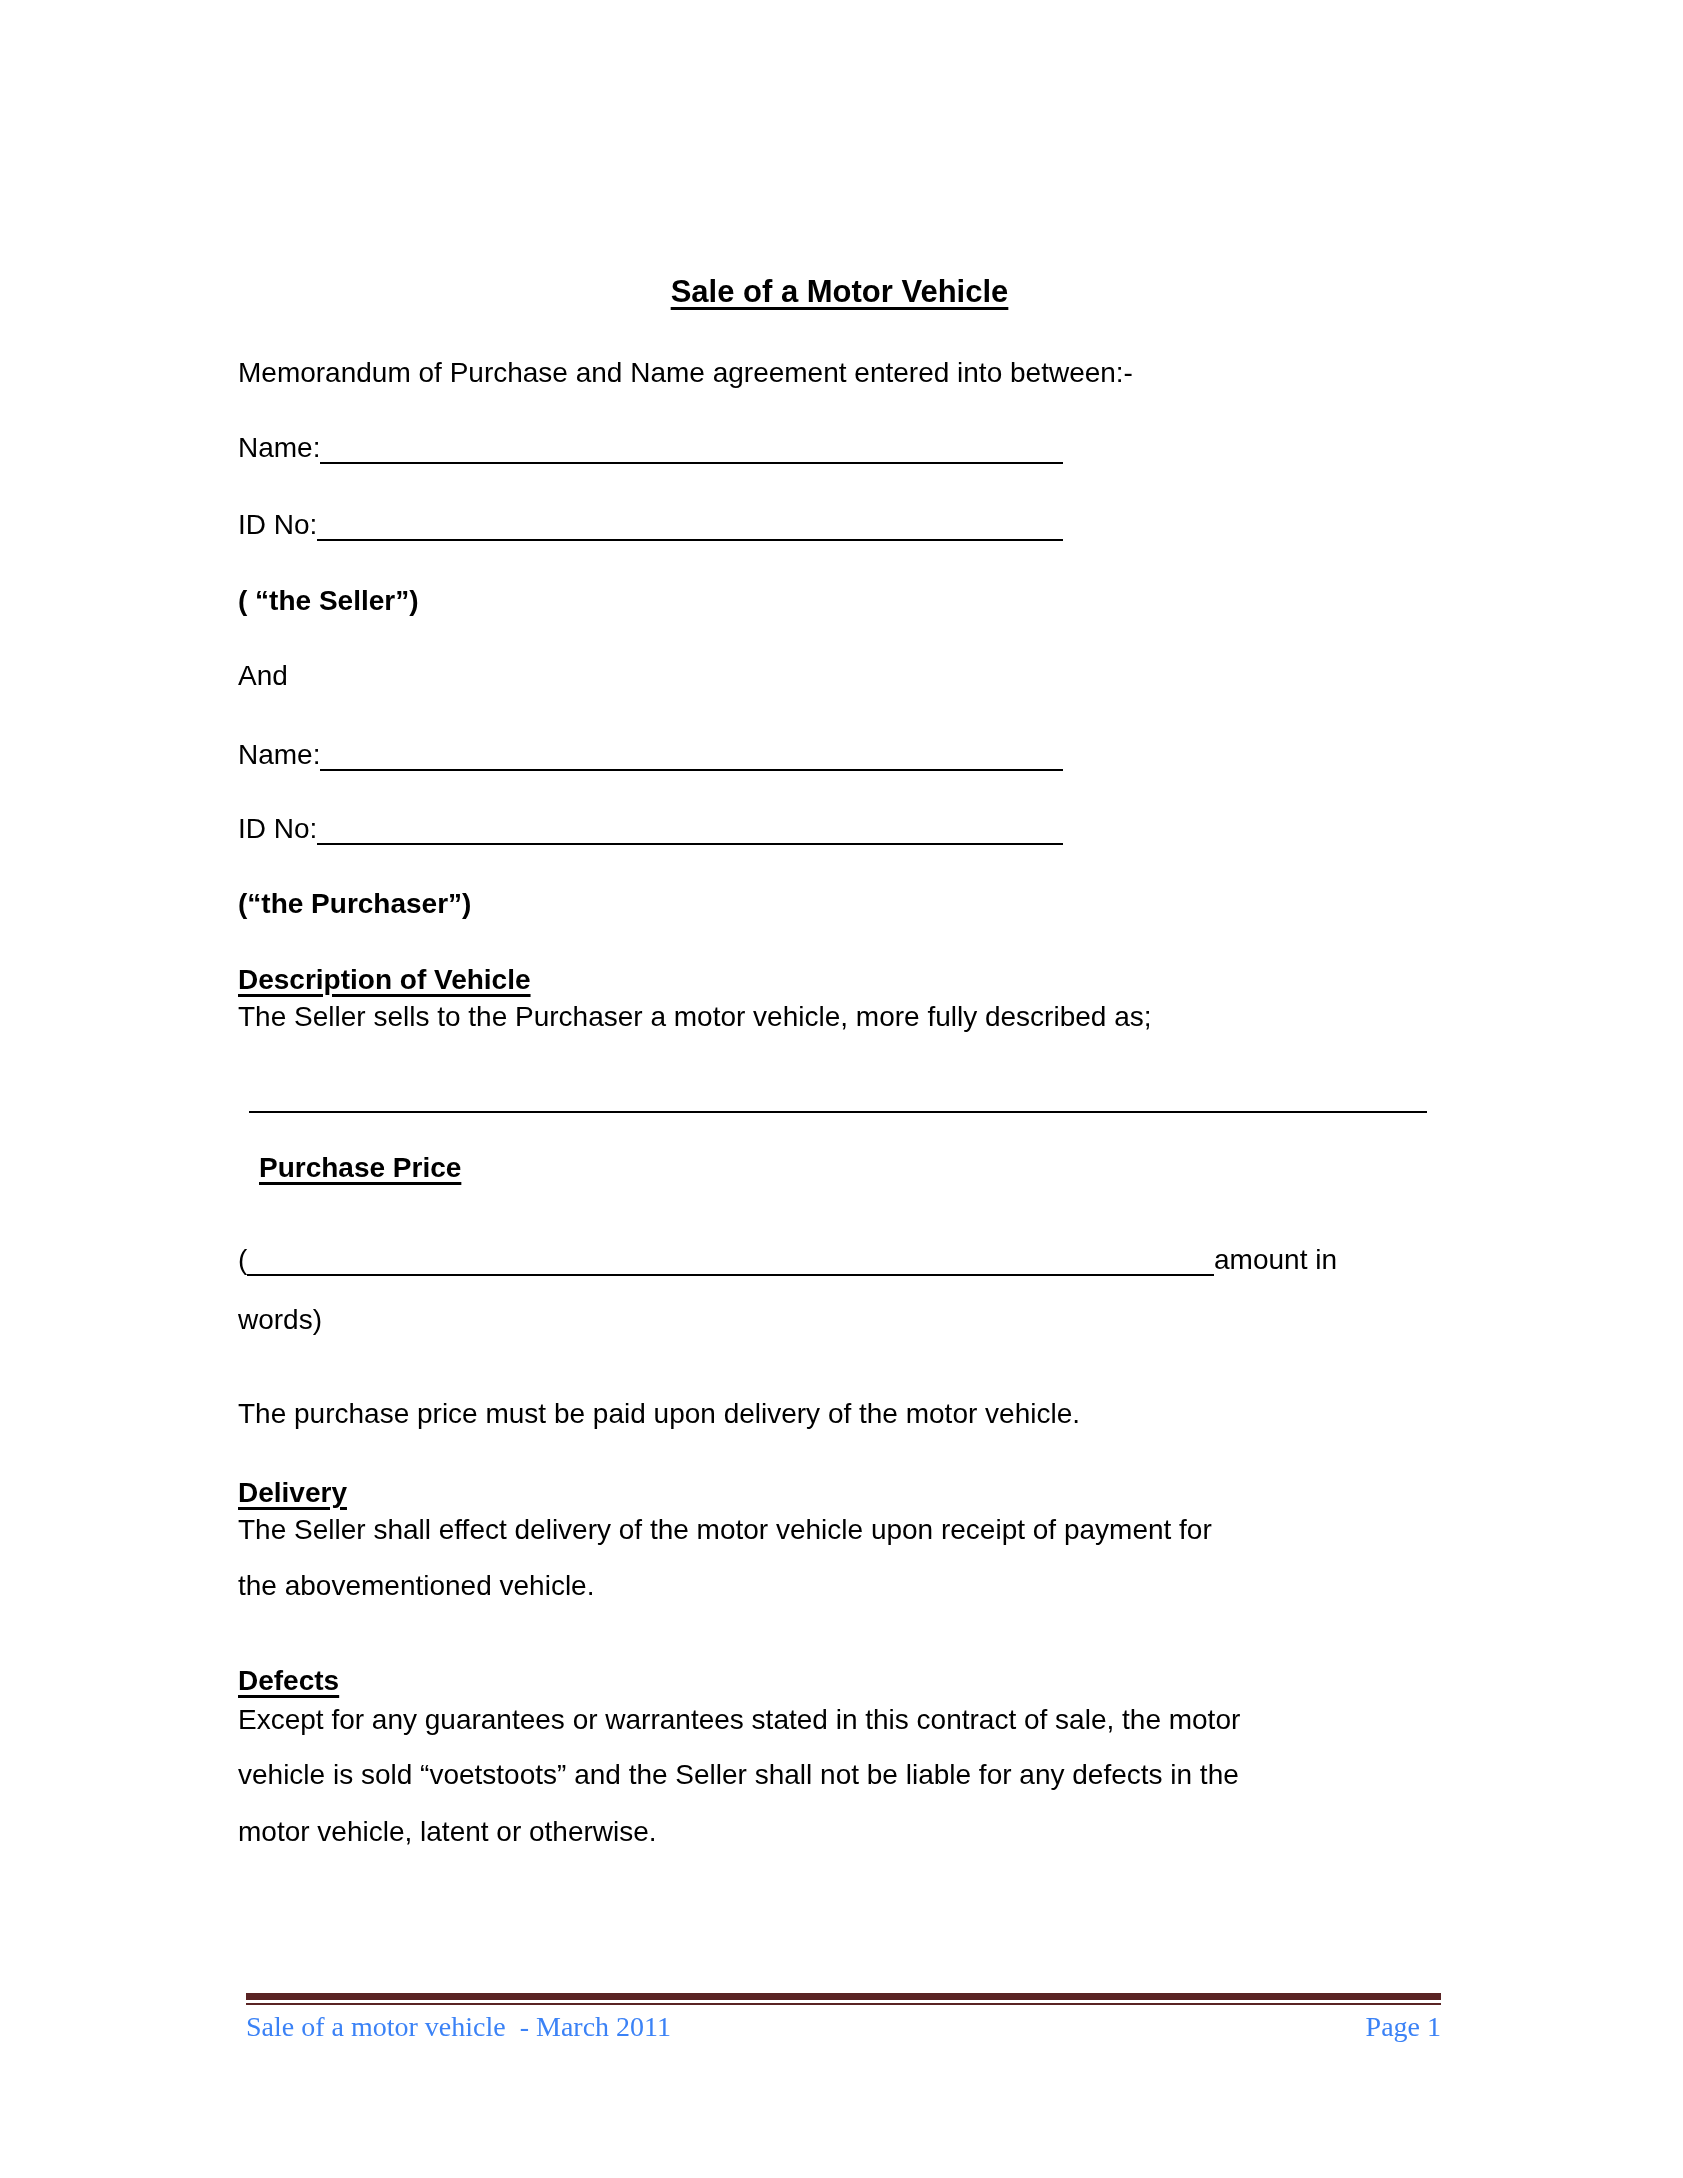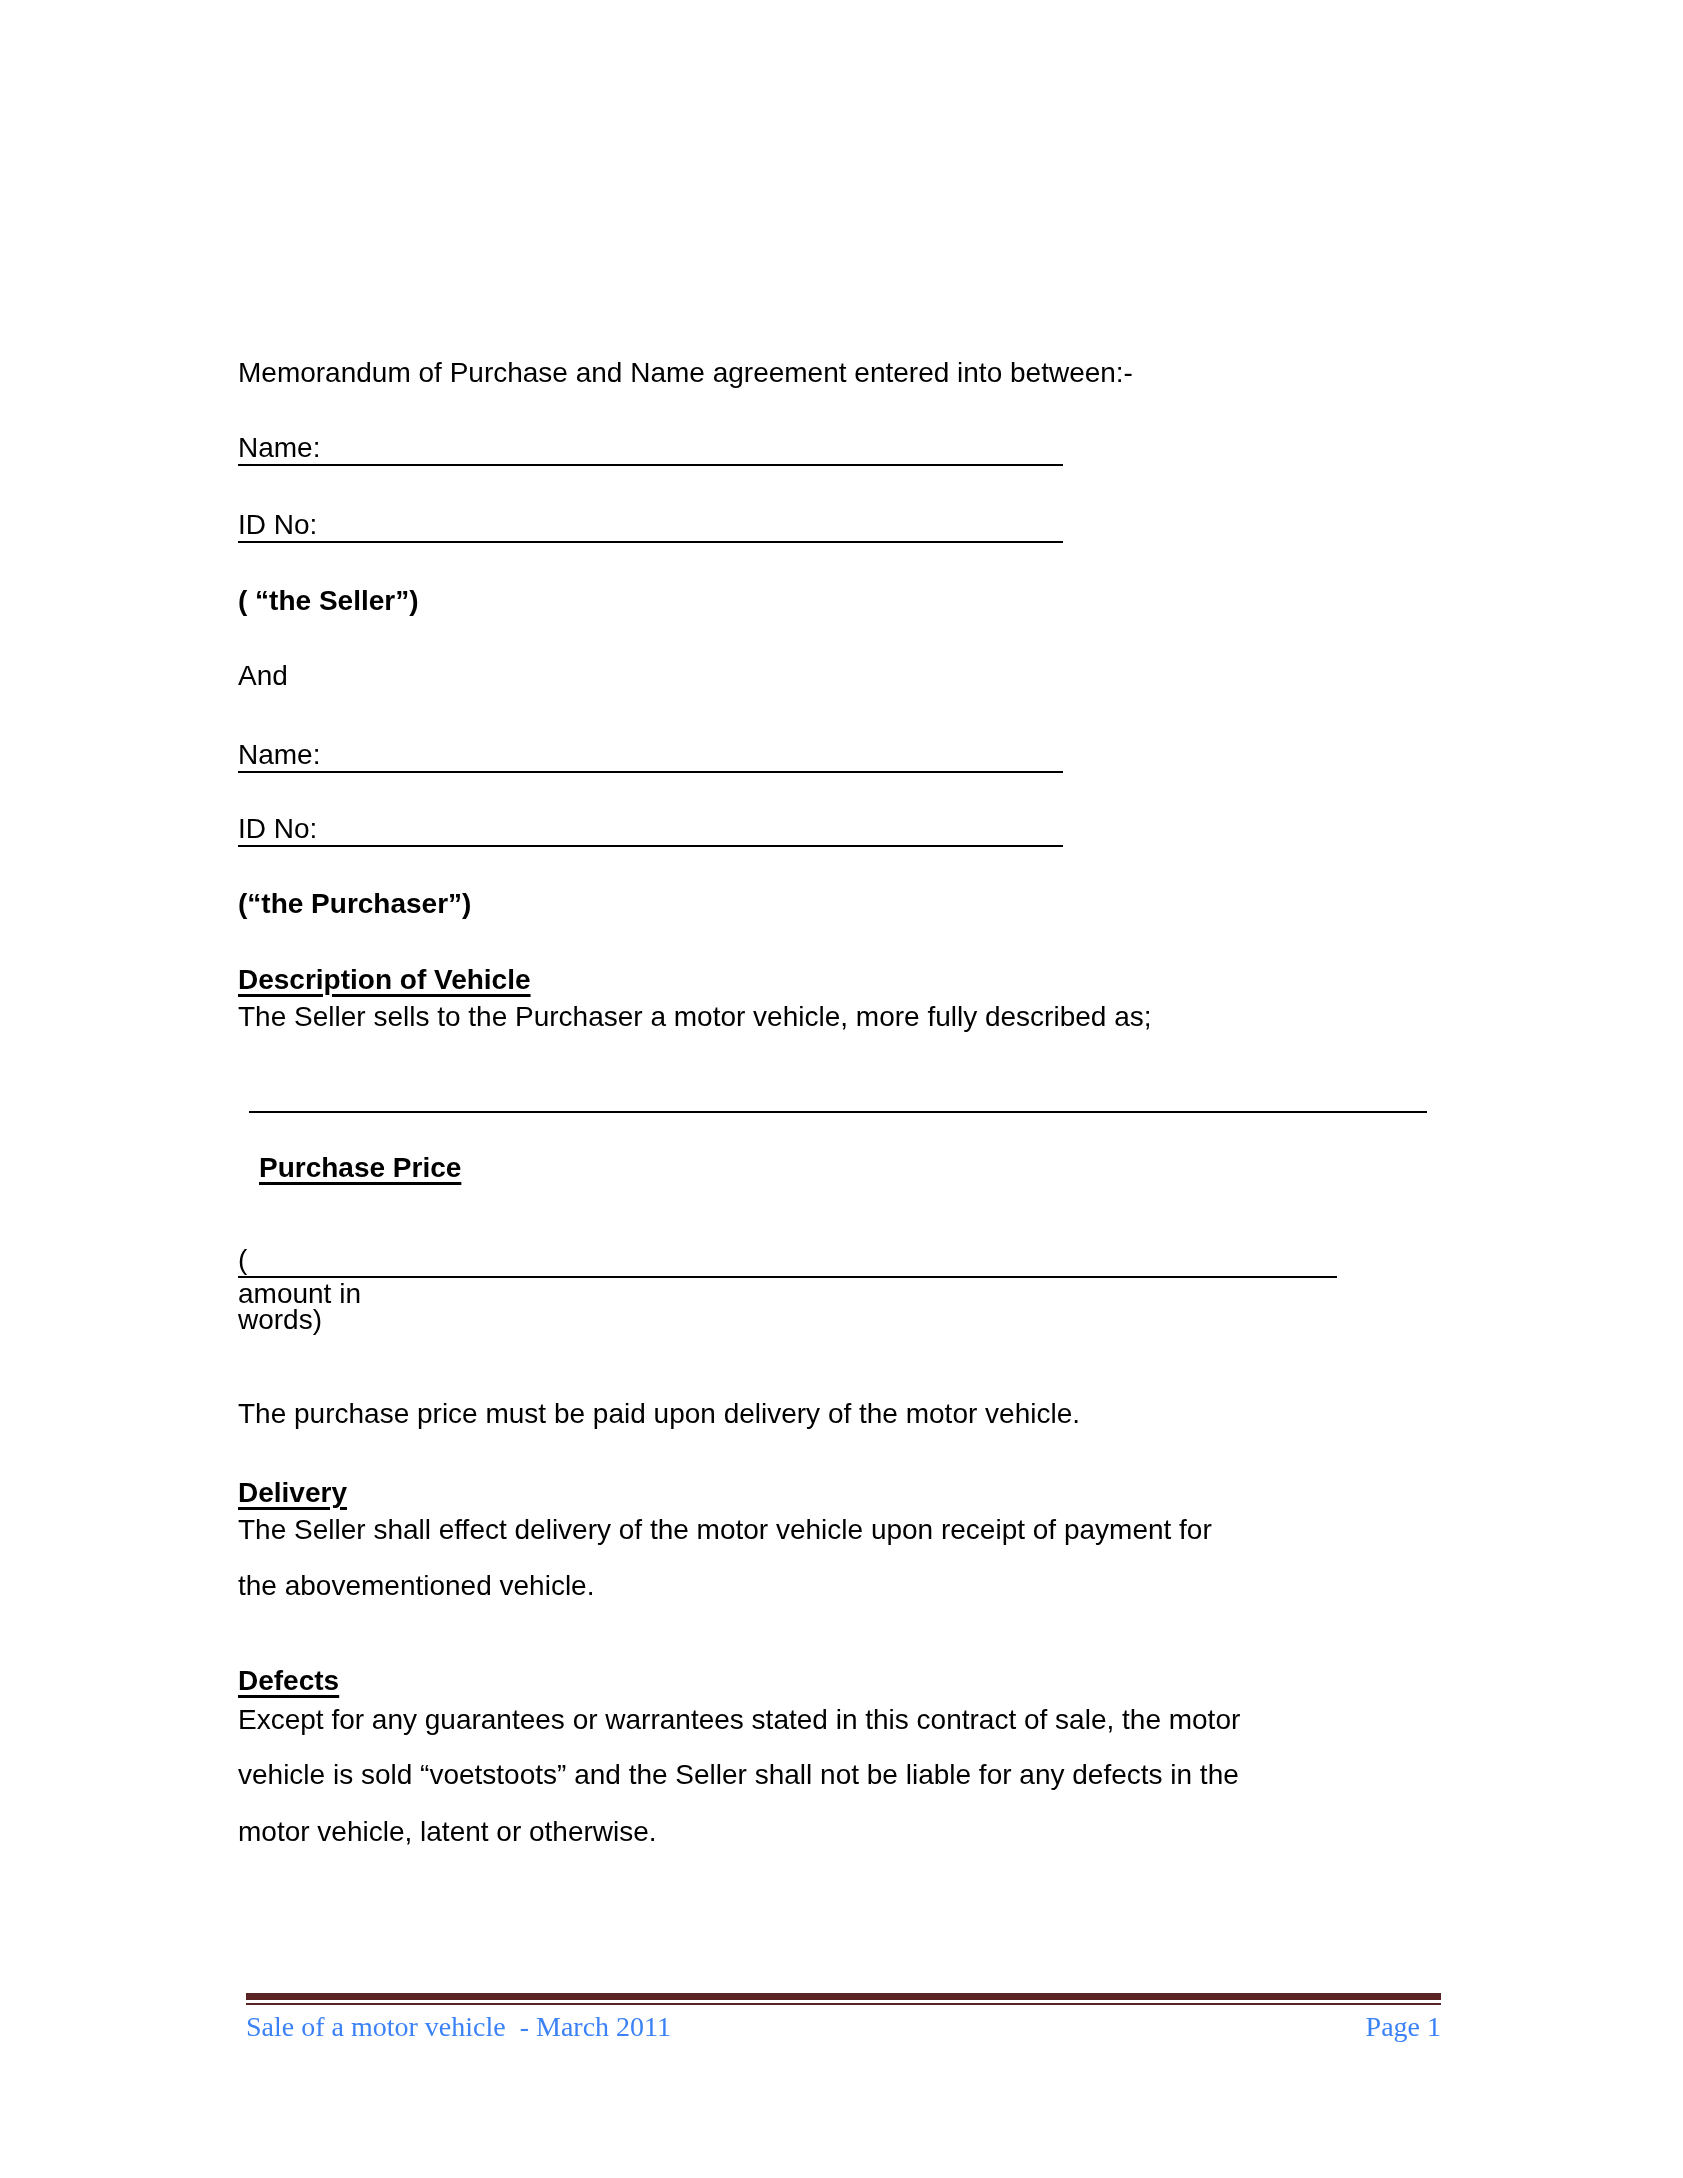--- a/index.html
+++ b/index.html
@@ -30,21 +30,21 @@
     text-decoration-thickness: 3px;
     text-underline-offset: 5px;
   }
   .bold { font-weight: bold; }
   .heading {
     font-weight: bold;
     text-decoration: underline;
     text-decoration-thickness: 3px;
     text-underline-offset: 5px;
   }
-  .row { display: flex; flex-direction: column; }
+  .row { display: flex; }
   .row .blank {
     flex: 1;
     border-bottom: 2px solid #000;
   }
   .standalone-blank {
     position: absolute;
     border-bottom: 2px solid #000;
   }
   .footer-rule {
     position: absolute;
@@ -68,20 +68,21 @@
     line-height: 32px;
     color: #3b82f6;
     white-space: pre;
   }
 </style>
 </head>
 <body>
 
 <div class="page">
 
+  <div class="line title" style="top:274px;">Sale of a Motor Vehicle</div>
 
   <div class="line" style="top:357px;">Memorandum of Purchase and Name agreement entered into between:-</div>
 
   <div class="line row" style="top:432px; width:825px;">
     <span>Name:</span>
     <span class="blank"></span>
   </div>
 
   <div class="line row" style="top:509px; width:825px;">
     <span>ID No:</span>

